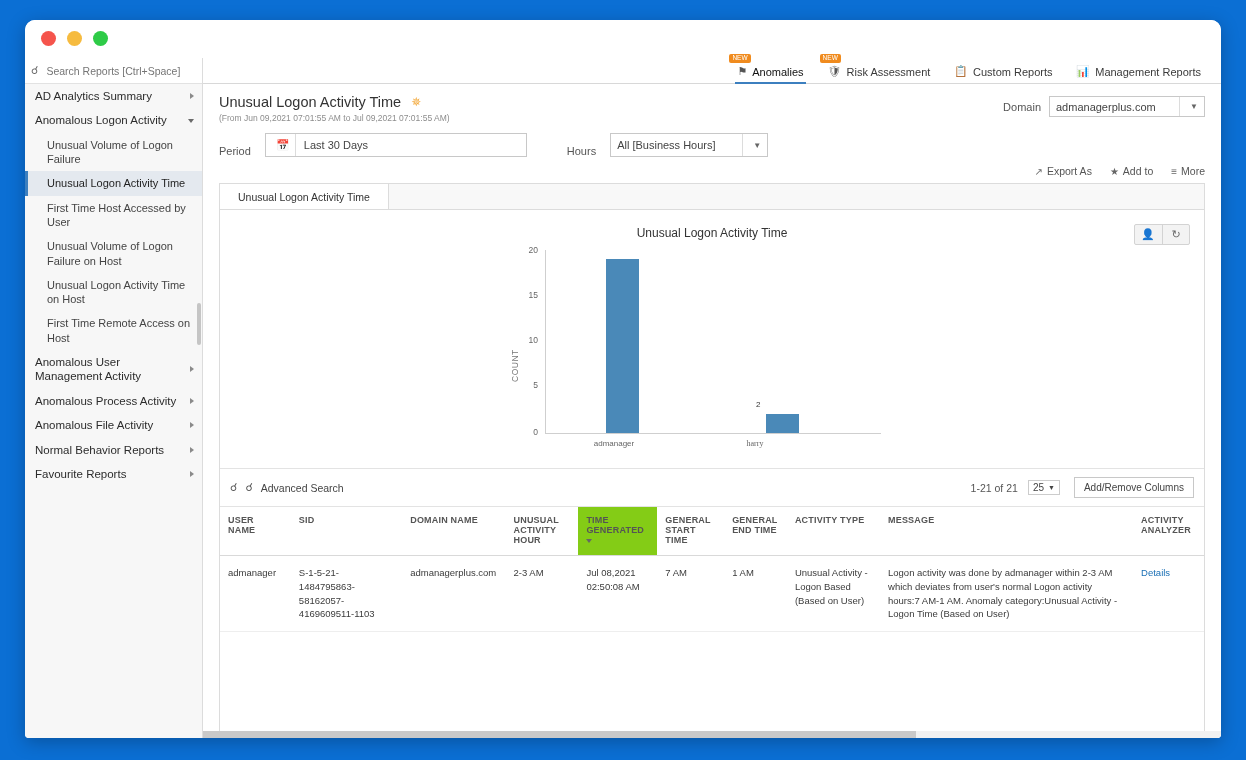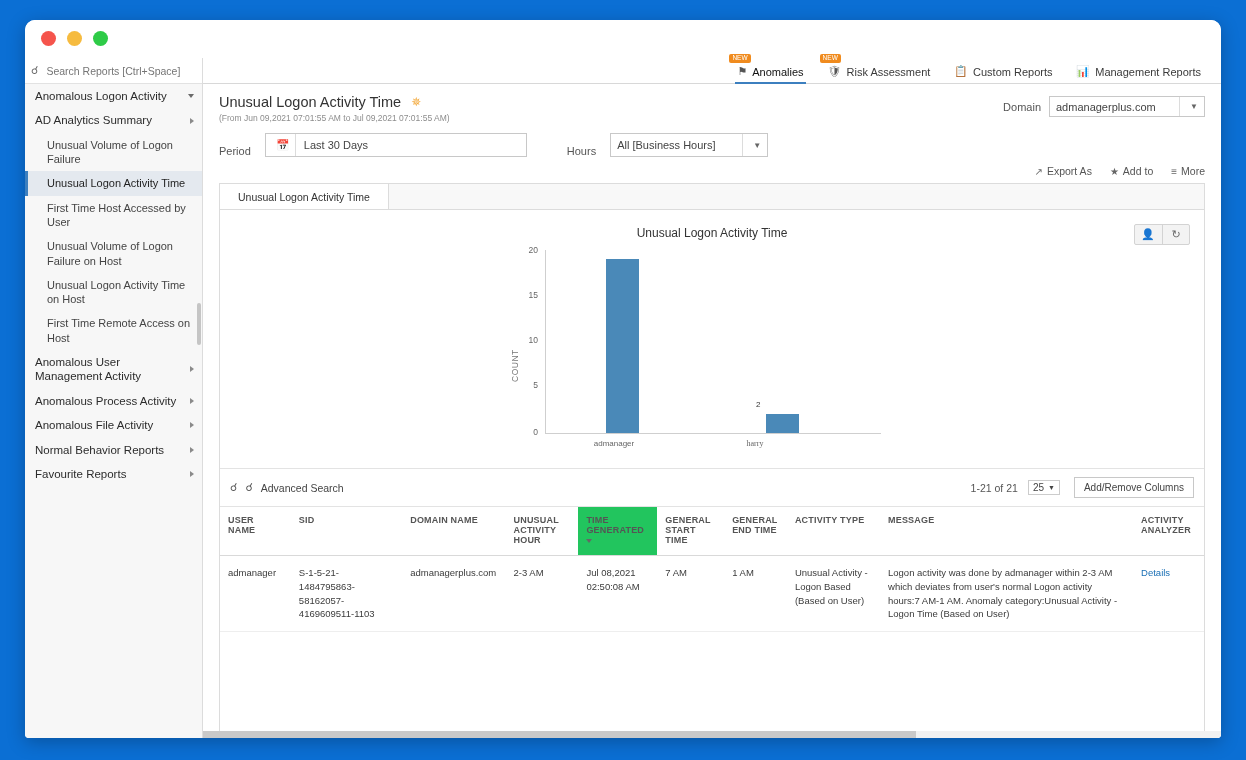--- a/index.html
+++ b/index.html
@@ -235,21 +235,21 @@
     border: 1px solid #c8c8c8; background: #fff; padding: 4px 9px;
     font-size: 10px; color: #444; cursor: pointer;
   }
   table { width: 100%; border-collapse: collapse; }
   thead th {
     font-size: 9px; color: #555; text-align: left; font-weight: bold;
     padding: 8px 8px 10px 8px; border-top: 1px solid #e3e3e3;
     border-bottom: 1px solid #d9d9d9; vertical-align: top;
     letter-spacing: .2px;
   }
-  thead th.sorted { background: #22c55e; }
+  thead th.sorted { background: #84cc16; }
   thead th .sortarrow {
     display: block; width: 0; height: 0; margin-top: 4px;
     border-top: 4px solid #666; border-left: 3.5px solid transparent; border-right: 3.5px solid transparent;
   }
   tbody td {
     font-size: 9.5px; color: #3b3b3b; padding: 10px 8px; vertical-align: top;
     border-bottom: 1px solid #eee; line-height: 1.45;
   }
   td.link { color: #1a6fb5; cursor: pointer; margin-left: 35px; }
   #bottomscroll {
@@ -270,27 +270,27 @@
 
   <div id="body">
 
     <div id="sidebar">
       <div id="search-row">
         <span class="mag">☌</span>
         <input id="search-input" placeholder="Search Reports [Ctrl+Space]" style="">
       </div>
 
       <div class="nav-item top">
+        <span>AD Analytics Summary</span>
+        <span class="arrow-r"></span>
+      </div>
+
+      <div class="nav-item top">
         <span>Anomalous Logon Activity</span>
         <span class="arrow-d"></span>
-      </div>
-
-      <div class="nav-item top">
-        <span>AD Analytics Summary</span>
-        <span class="arrow-r"></span>
       </div>
       <div class="sub-item">Unusual Volume of Logon Failure</div>
       <div class="sub-item active">Unusual Logon Activity Time</div>
       <div class="sub-item">First Time Host Accessed by User</div>
       <div class="sub-item">Unusual Volume of Logon Failure on Host</div>
       <div class="sub-item">Unusual Logon Activity Time on Host</div>
       <div class="sub-item">First Time Remote Access on Host</div>
 
       <div class="nav-item top">
         <span>Anomalous User Management Activity</span>

